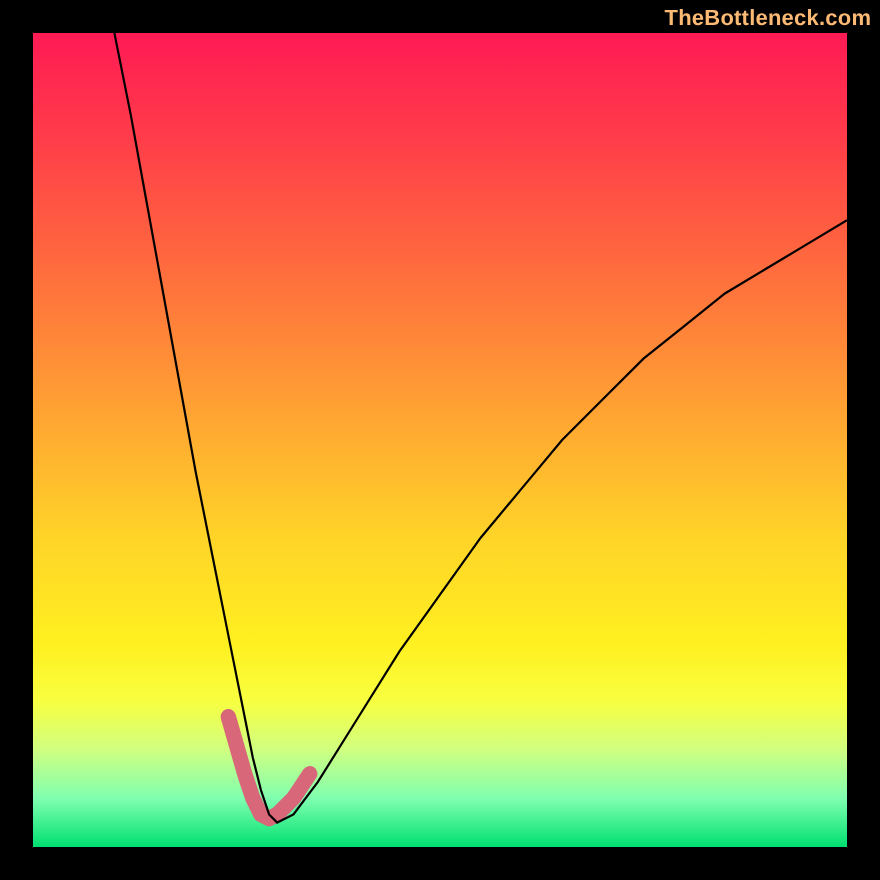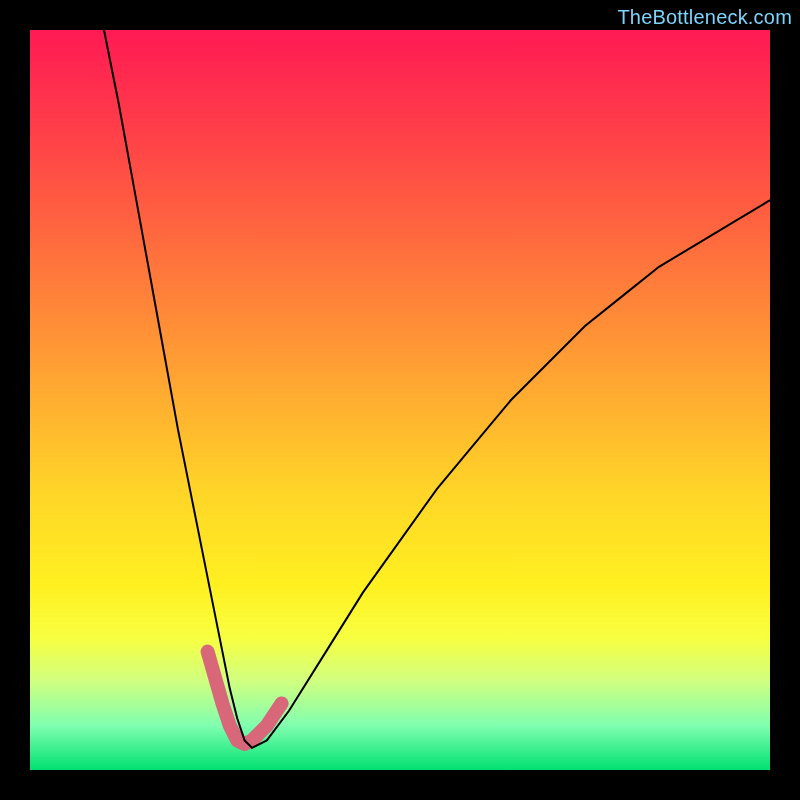--- a/index.html
+++ b/index.html
@@ -27,23 +27,23 @@
       #fff020 75%,
       #f8ff40 82%,
       #d0ff80 88%,
       #80ffb0 94%,
       #00e070 100%);
   }
   .watermark {
     position: absolute;
     top: 6px;
     right: 8px;
-    color: #7dd3fc;
+    color: #fdba74;
     font-size: 20px;
-    font-weight: 400;
+    font-weight: 700;
     letter-spacing: 0.2px;
     z-index: 10;
   }
   svg.overlay {
     position: absolute;
     left: 30px;
     top: 30px;
     width: 740px;
     height: 740px;
     z-index: 5;

